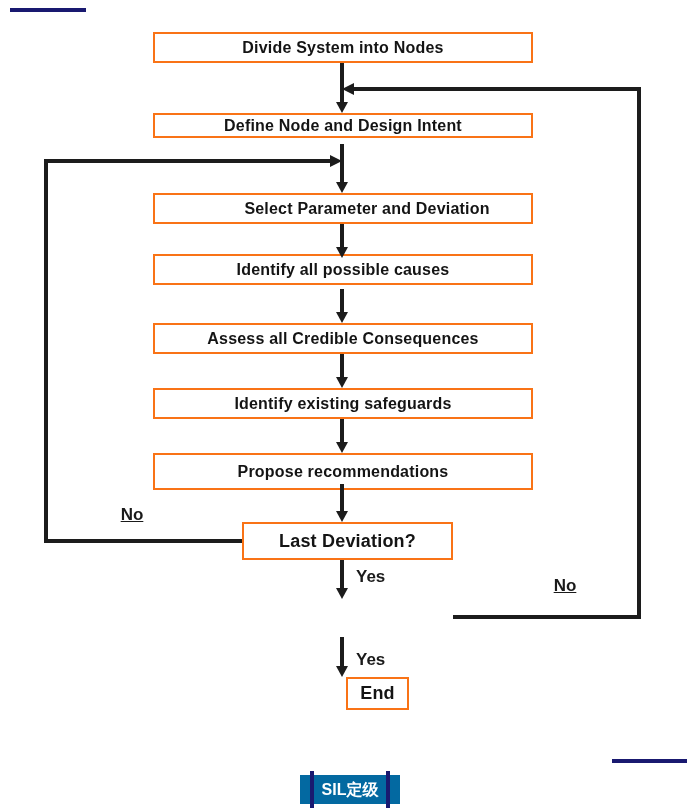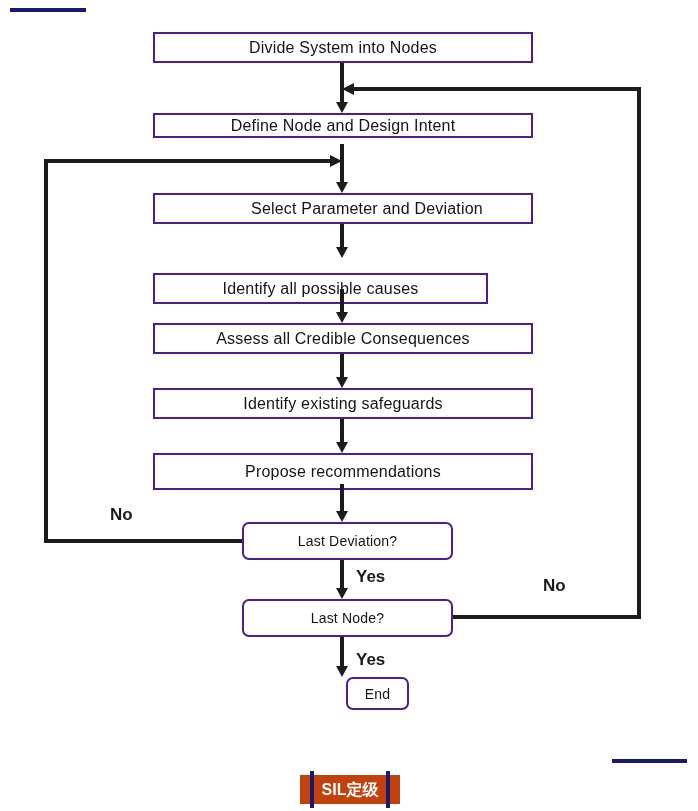--- a/index.html
+++ b/index.html
@@ -7,82 +7,81 @@
     width:698px;height:811px;position:relative;background:#ffffff;
     font-family:"Liberation Sans","DejaVu Sans",sans-serif;
     overflow:hidden;
   }
   .stage{position:absolute;left:0;top:0;width:698px;height:811px;}
 
   
   .fc-box{
     position:absolute;
     background:#ffffff;
-    border:2px solid #4c1d95;
+    border:2px solid #f97316;
     box-sizing:border-box;
     display:flex;align-items:center;justify-content:center;
-    font-weight:normal;color:#141414;
+    font-weight:bold;color:#141414;
     font-size:16px;letter-spacing:0.2px;
     text-align:center;
   }
-  .fc-box.small{font-size:14px;border-radius:7px;}
+  .fc-box.small{font-size:18px;}
 
   
   .vline,.hline{position:absolute;background:#1c1c1c;}
 
   
   .ah{position:absolute;width:0;height:0;}
   .ah-down{border-left:6px solid transparent;border-right:6px solid transparent;border-top:11px solid #1c1c1c;}
   .ah-right{border-top:6px solid transparent;border-bottom:6px solid transparent;border-left:12px solid #1c1c1c;}
   .ah-left{border-top:6px solid transparent;border-bottom:6px solid transparent;border-right:12px solid #1c1c1c;}
 
   
   .edge-label{
     position:absolute;font-weight:bold;color:#1a1a1a;
     font-size:17px;
   }
-  .edge-label.center{text-align:left;}
+  .edge-label.center{text-align:center;text-decoration:underline;}
 
   
   .navy-rule{position:absolute;background:#191970;}
 
   
   .footer-tag{
     position:absolute;left:310px;top:771px;width:80px;height:37px;
     display:flex;align-items:center;justify-content:center;
   }
   .footer-tag::before,.footer-tag::after{
     content:"";position:absolute;top:0;width:4px;height:100%;background:#191970;
   }
   .footer-tag::before{left:0;}
   .footer-tag::after{right:0;}
   .footer-tag .tag-inner{
-    background:#c2410c;color:#ffffff;
+    background:#0369a1;color:#ffffff;
     font-weight:bold;font-size:16px;
     padding:5px 22px;line-height:1.2;
     white-space:nowrap;
   }
 </style>
 </head>
 <body>
 
 <div class="stage">
 
   <div class="navy-rule" style="left:10px;top:8px;width:76px;height:4px;"></div>
   <div class="navy-rule" style="left:612px;top:759px;width:75px;height:4px;"></div>
 
   <div class="fc-box" style="left:153px;top:32px;width:380px;height:31px;">Divide System into Nodes</div>
   <div class="fc-box" style="left:153px;top:113px;width:380px;height:25px;">Define Node and Design Intent</div>
   <div class="fc-box" style="left:153px;top:193px;width:380px;height:31px;padding-left:48px;">Select Parameter and Deviation</div>
-  <div class="fc-box" style="left:153px;top:273px;width:335px;height:31px;">Identify all possible causes</div>
+  <div class="fc-box" style="left:153px;top:254px;width:380px;height:31px;">Identify all possible causes</div>
   <div class="fc-box" style="left:153px;top:323px;width:380px;height:31px;">Assess all Credible Consequences</div>
   <div class="fc-box" style="left:153px;top:388px;width:380px;height:31px;">Identify existing safeguards</div>
   <div class="fc-box" style="left:153px;top:453px;width:380px;height:37px;">Propose recommendations</div>
   <div class="fc-box small" style="left:242px;top:522px;width:211px;height:38px;">Last Deviation?</div>
-  <div class="fc-box small" style="left:242px;top:599px;width:211px;height:38px;">Last Node?</div>
   <div class="fc-box small" style="left:310px;top:677px;width:63px;height:33px;margin-left:36px;">End</div>
 
   <div>
     <div class="vline" style="left:340px;top:63px;width:4px;height:40px;"></div>
     <div class="ah ah-down" style="left:336px;top:102px;"></div>
   </div>
   <div>
     <div class="vline" style="left:340px;top:144px;width:4px;height:38px;"></div>
     <div class="ah ah-down" style="left:336px;top:182px;"></div>
   </div>

